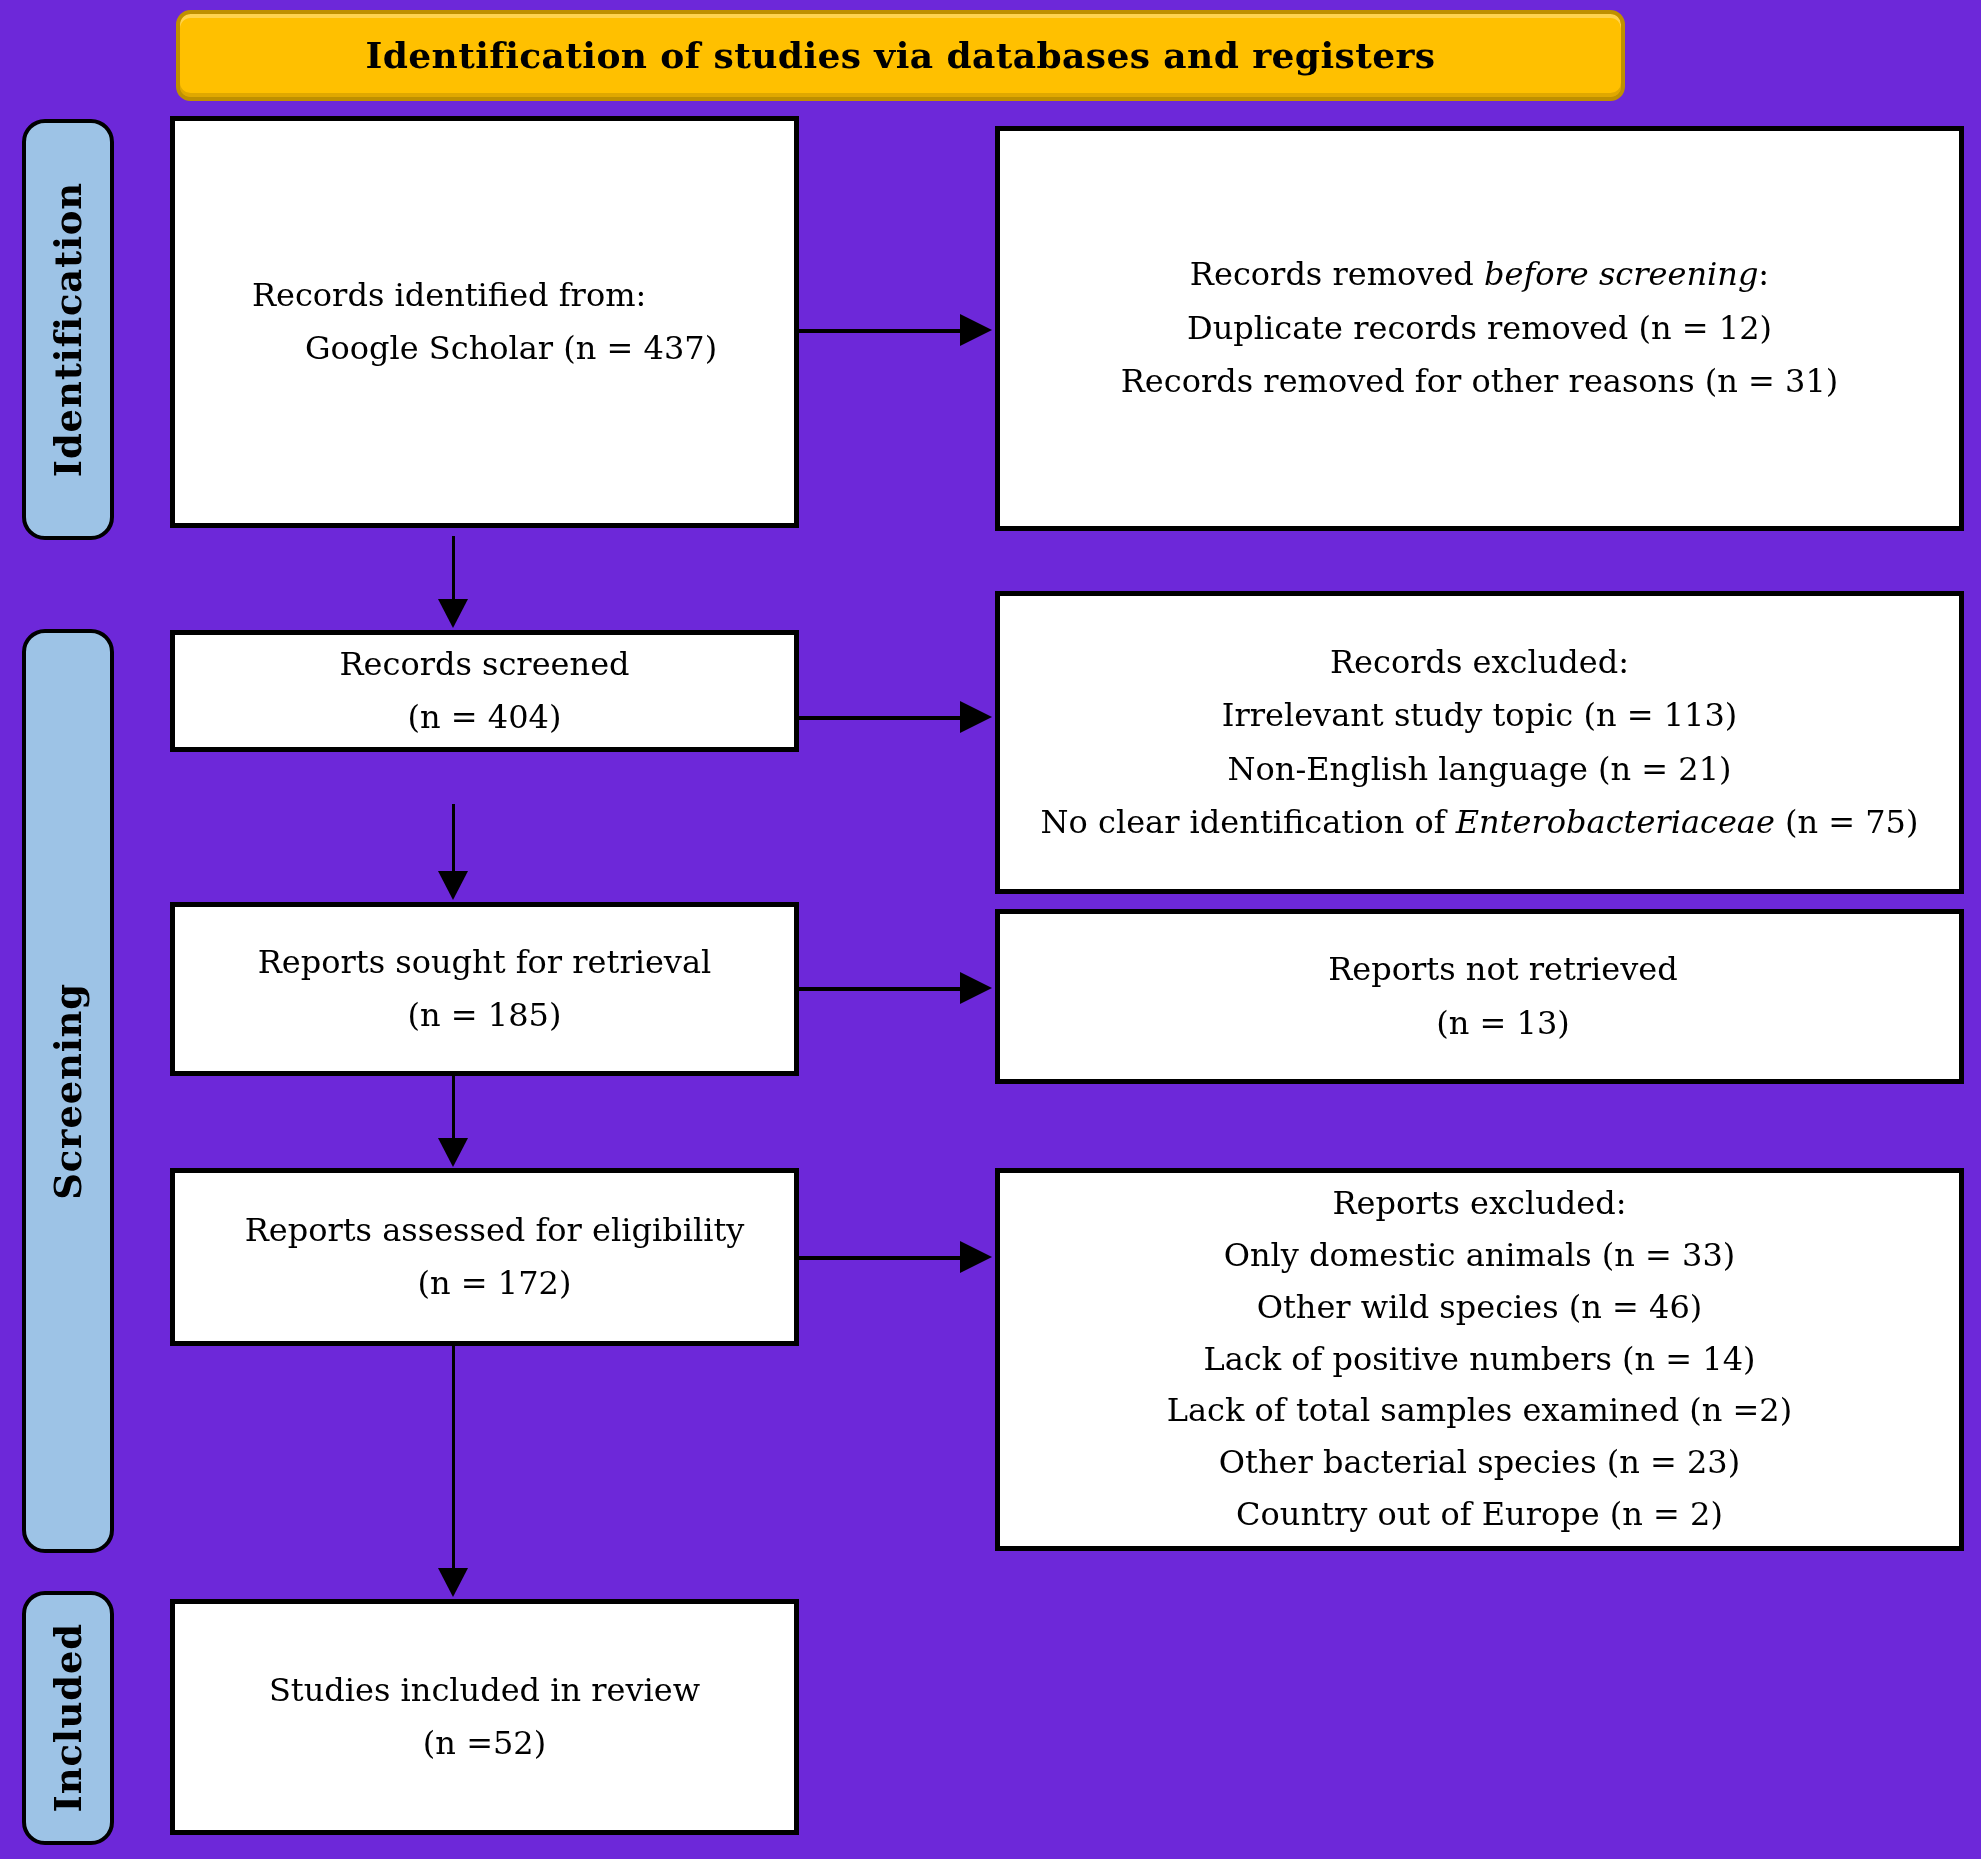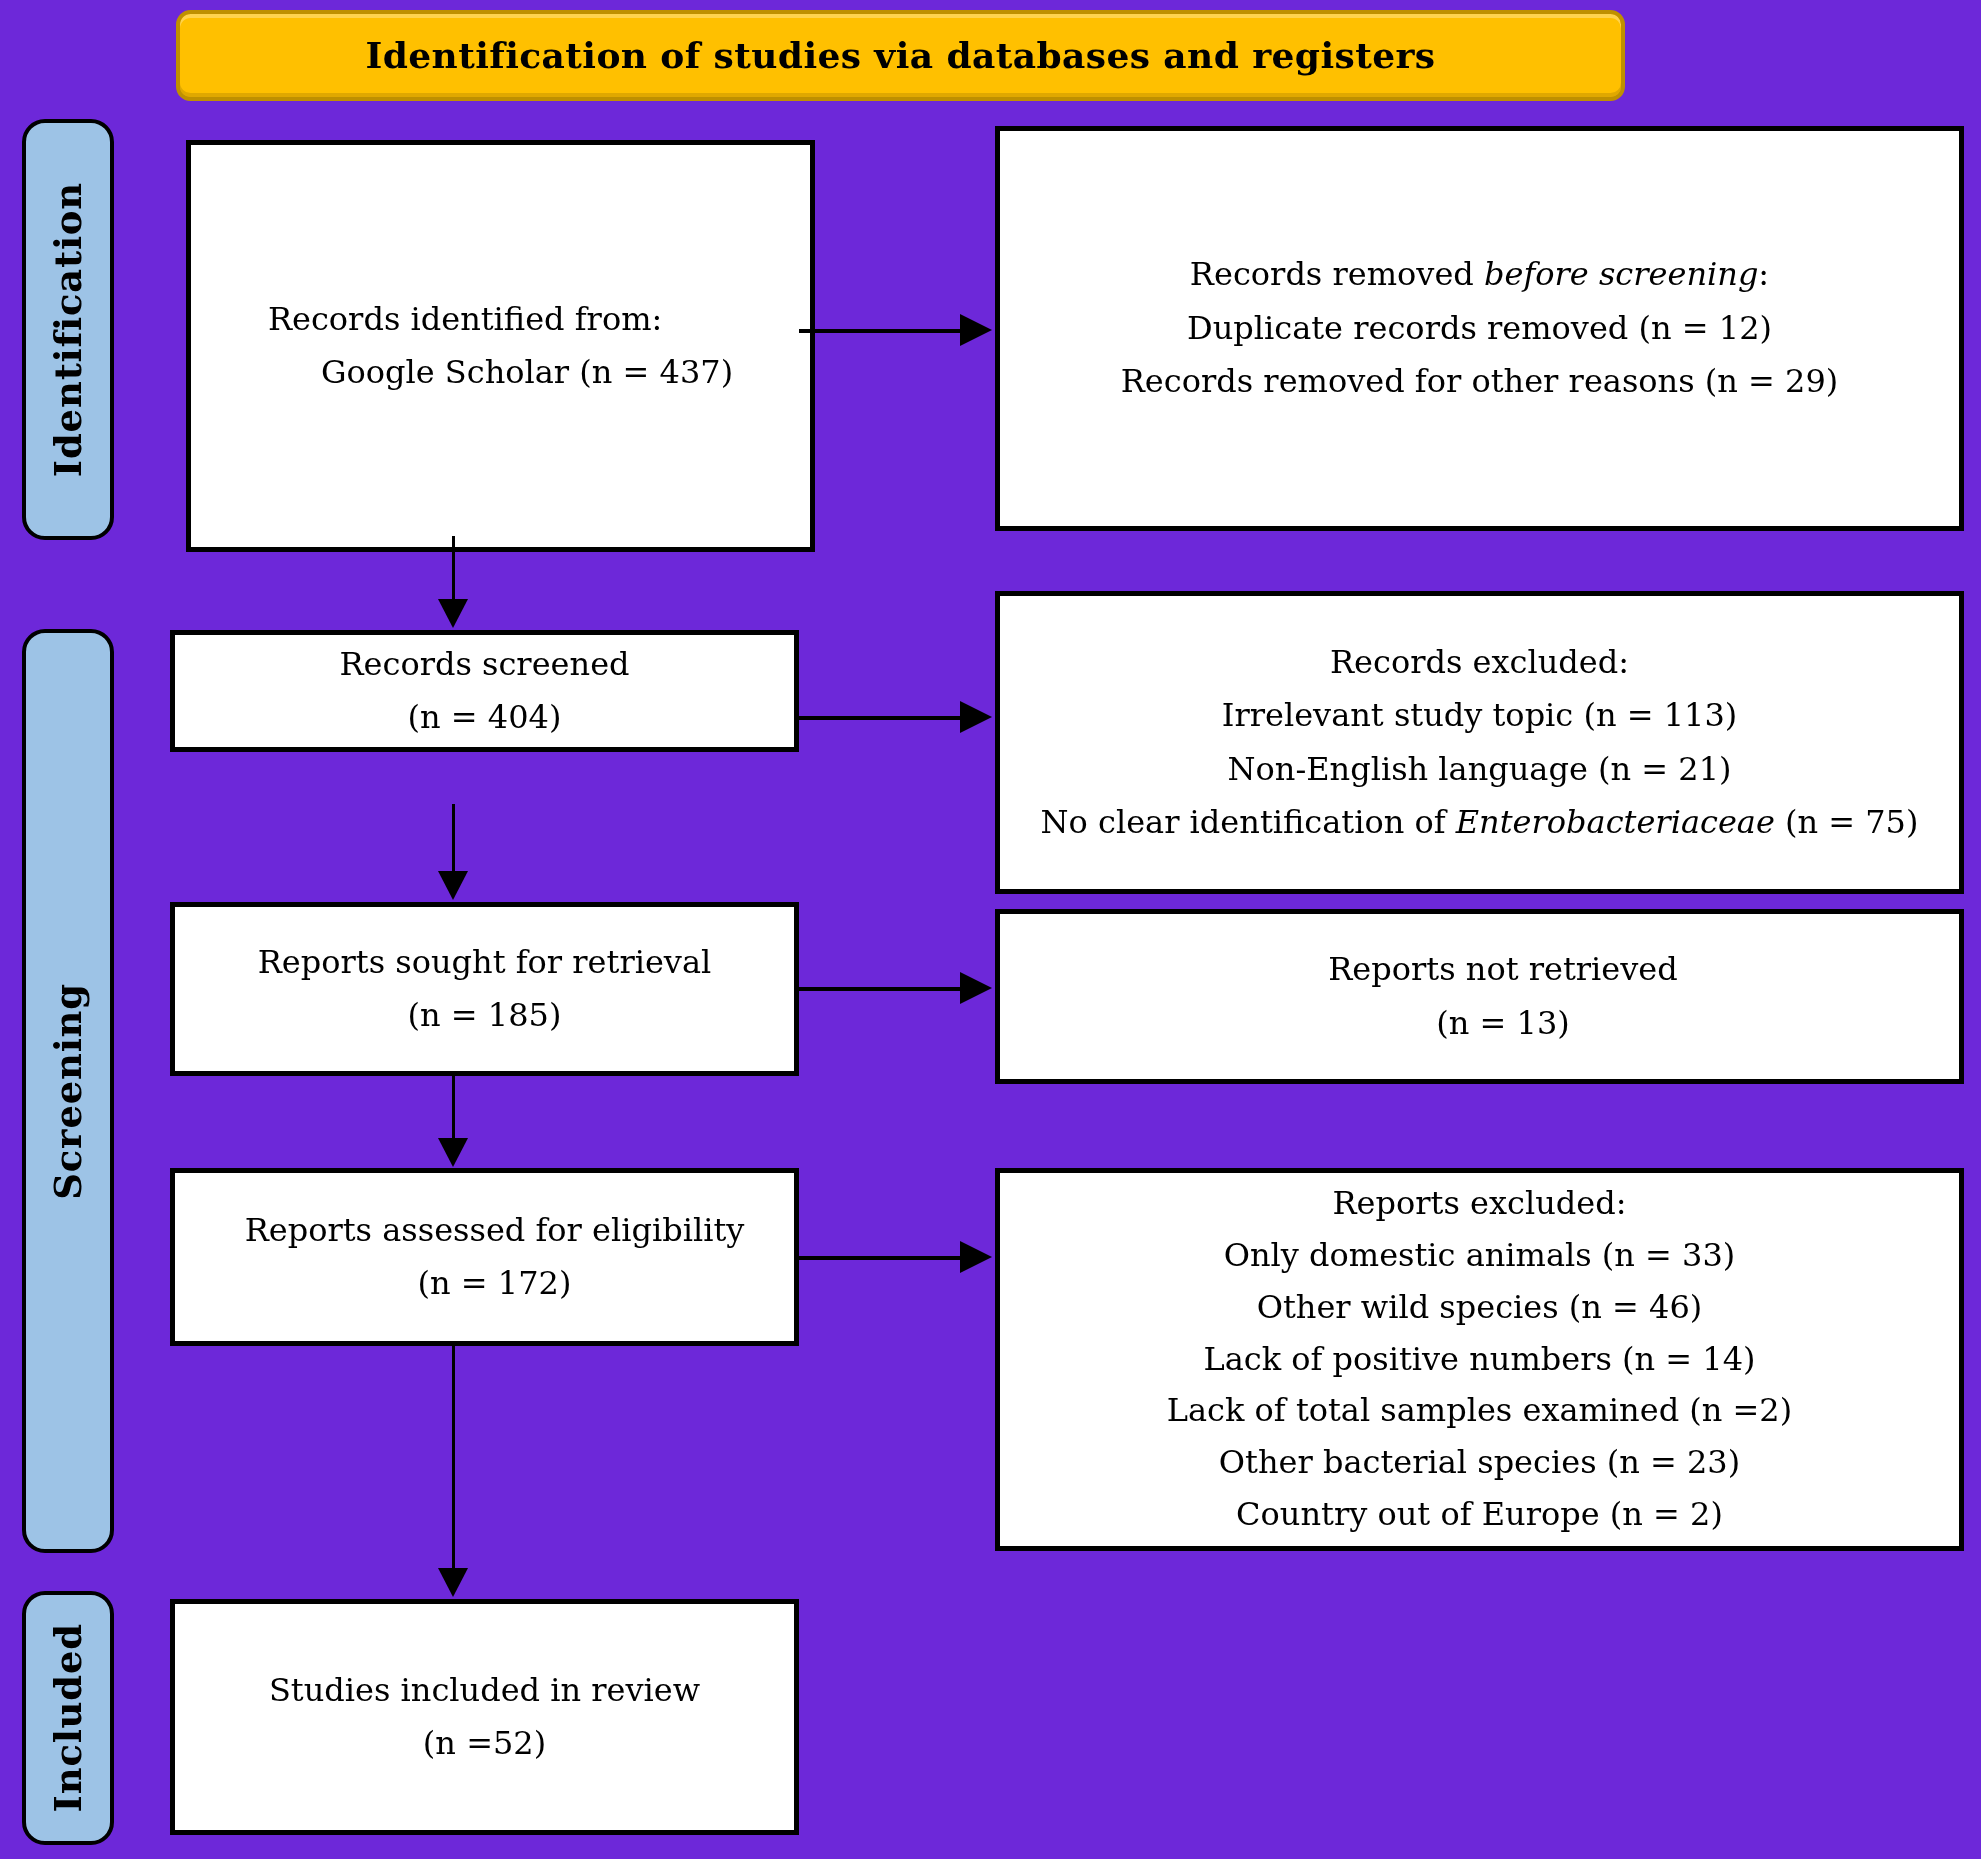--- a/index.html
+++ b/index.html
@@ -51,21 +51,21 @@
     position:absolute;box-sizing:border-box;
     background:#fff;border:5.7px solid #000;
     display:flex;flex-direction:column;
     align-items:center;justify-content:center;
     font-size:32px;line-height:1.67;
     text-align:center;
   }
   .col-l{left:170px;width:629px;}
   .col-r{left:995px;width:969px;}
 
-  .box-identified{top:140px;height:412px;margin-left:16px;}
+  .box-identified{top:116px;height:412px;}
   .box-screened{top:630px;height:122px;}
   .box-sought{top:902px;height:174px;}
   .box-assessed{top:1168px;height:178px;padding-left:20px;}
   .box-included{top:1599px;height:236px;}
 
   .box-removed-before{top:126px;height:405px;}
   .box-records-excluded{top:591px;height:303px;}
   .box-not-retrieved{top:909px;height:175px;padding-left:47px;}
   .box-reports-excluded{top:1168px;height:383px;line-height:1.62;}
 
@@ -145,21 +145,21 @@
   <div class="fbox col-l box-included">
     <div>Studies included in review</div>
     <div>(n =52)</div>
   </div>
 
   <div class="fbox col-r box-removed-before">
     <div>
       <span>Records removed </span><i>before screening</i><span>:</span>
     </div>
     <div>Duplicate records removed  (n = 12)</div>
-    <div>Records removed for other reasons (n = 29)</div>
+    <div>Records removed for other reasons (n = 31)</div>
   </div>
 
   <div class="fbox col-r box-records-excluded">
     <div>Records excluded:</div>
     <div>Irrelevant study topic (n = 113)</div>
     <div>Non-English language (n = 21)</div>
     <div>
       <span>No clear identification of </span><i>Enterobacteriaceae</i><span> (n = 75)</span>
     </div>
   </div>

